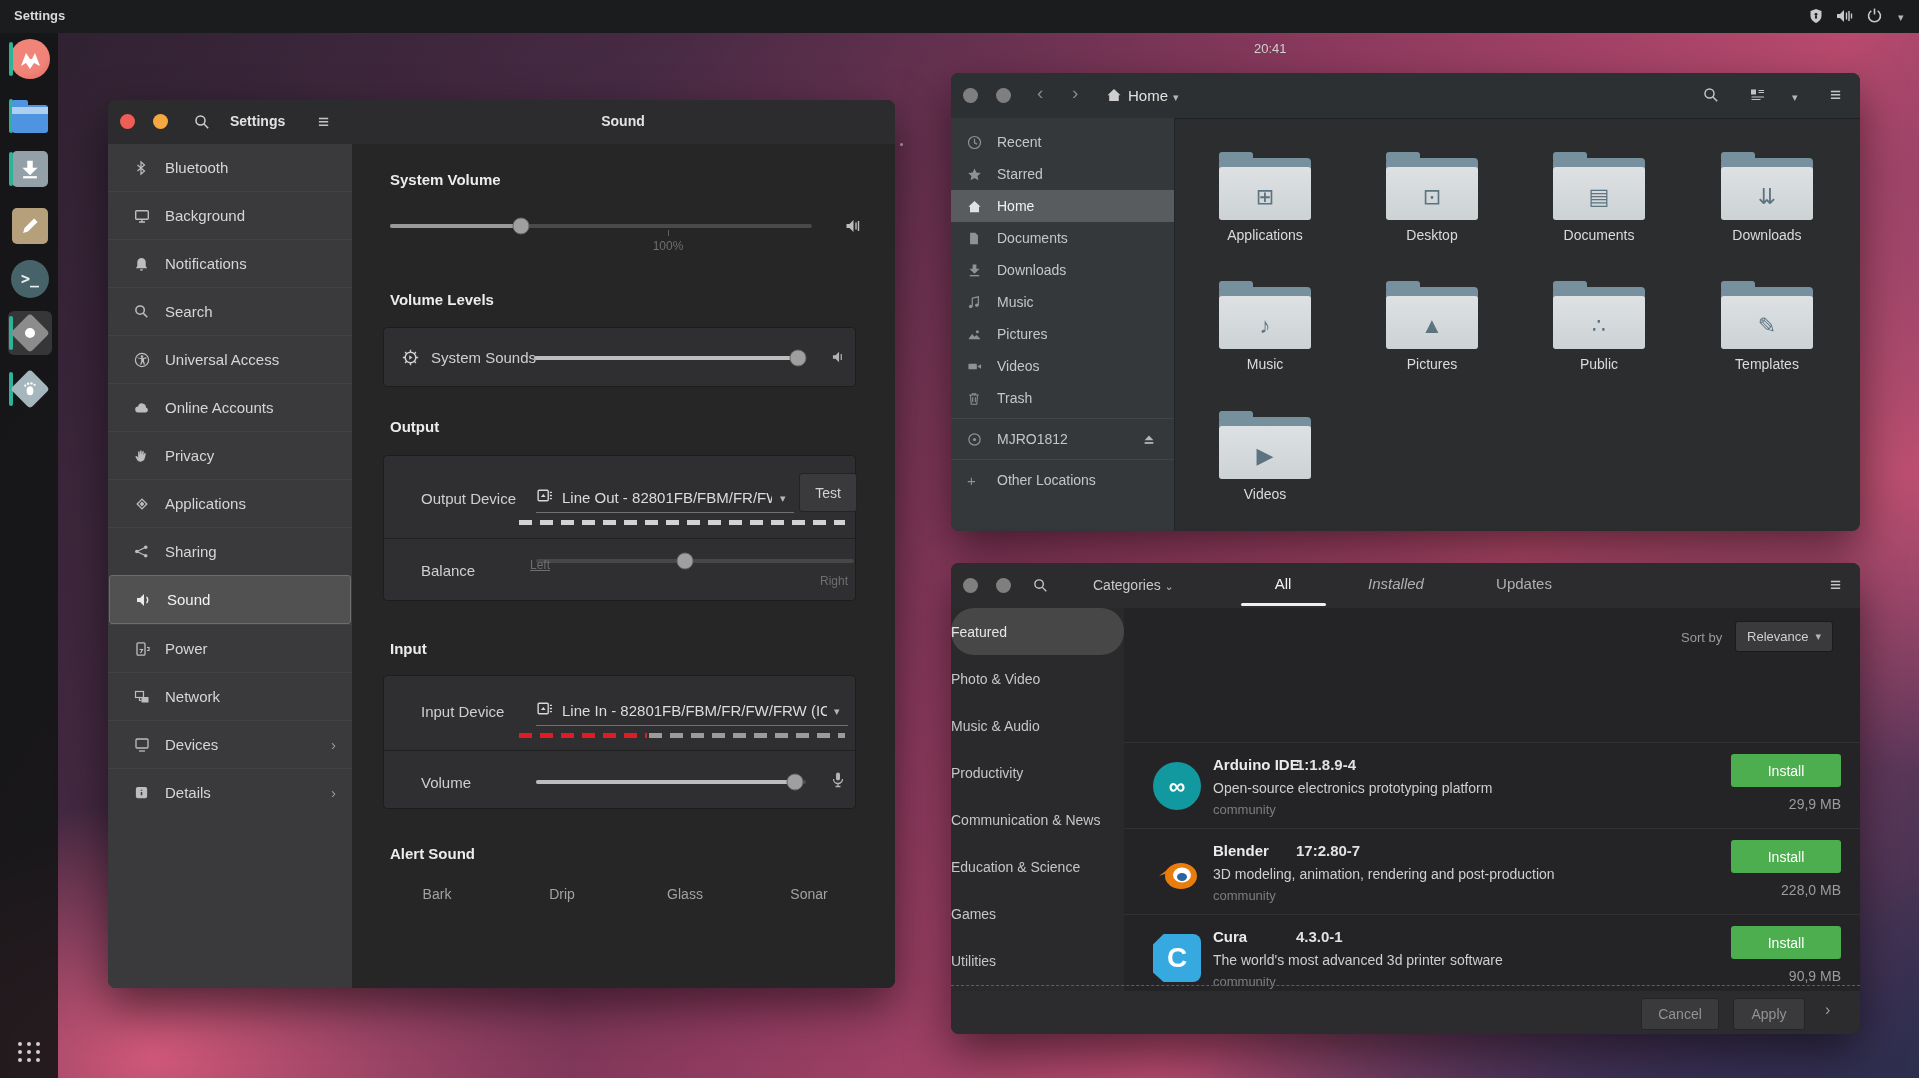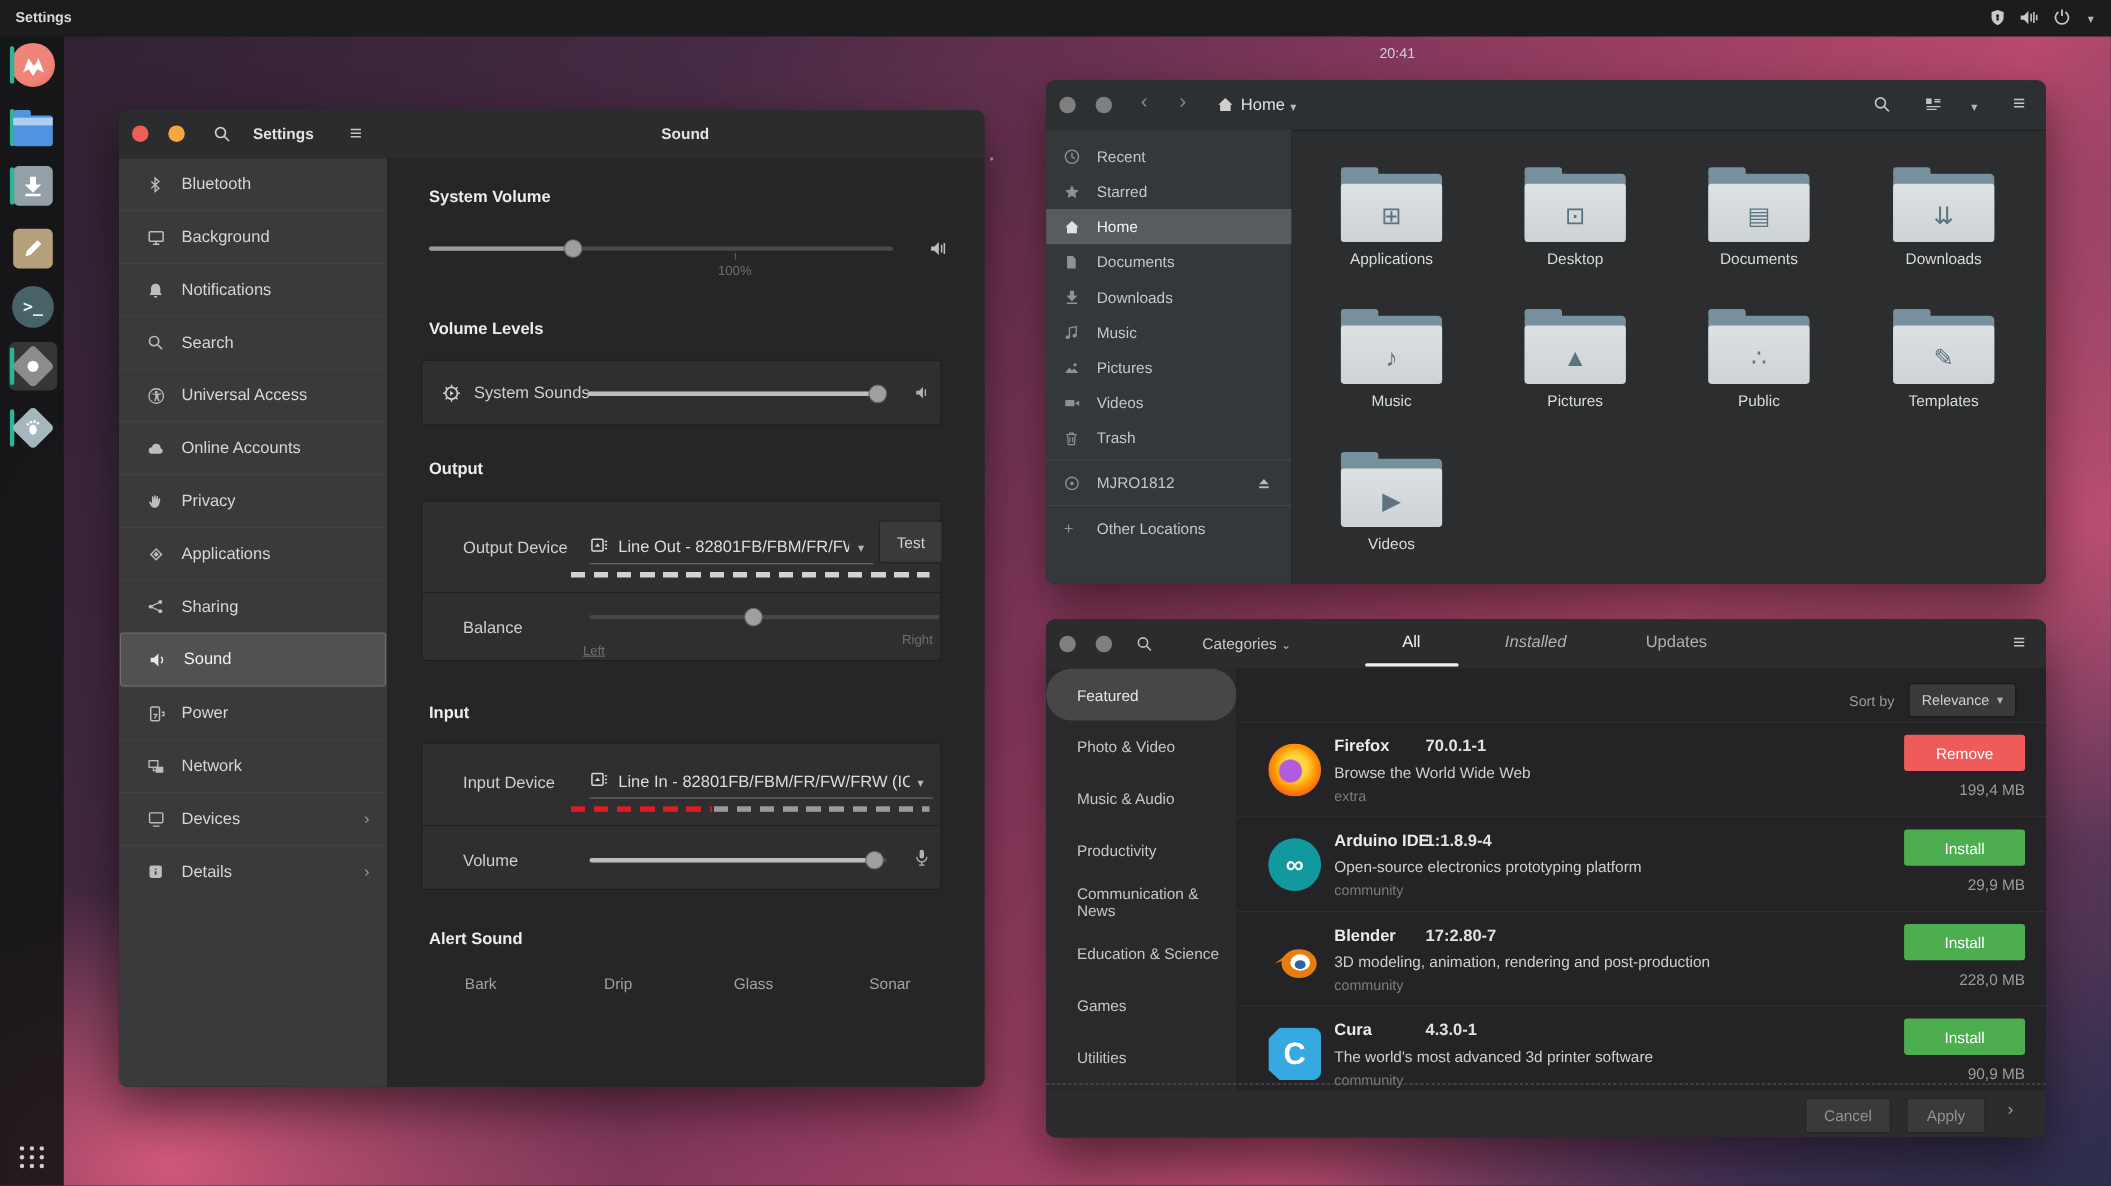--- a/index.html
+++ b/index.html
@@ -86,21 +86,21 @@
   .fold .front{position:absolute;left:0;right:0;top:9px;bottom:0;background:linear-gradient(#dde1e3,#cdd2d5);border-radius:3px;}
   .fold .emblem{position:absolute;left:0;right:0;top:16px;bottom:0;display:flex;align-items:center;justify-content:center;color:#5d7380;font-size:22px;}
   .foldname{margin-top:7px;color:#d9dcdd;font-size:14px;}
   
   #win-soft{left:951px;top:563px;width:909px;height:471px;background:#242426;}
   #pm-header{position:absolute;left:0;top:0;right:0;height:45px;background:#2c2c2e;border-bottom:1px solid #1c1c1c;}
   .pm-tab{position:absolute;top:12px;font-size:15px;color:#b0b0b0;transform:translateX(-50%);}
   .pm-tab.sel{color:#f2f2f2;}
   #pm-underline{position:absolute;top:40px;height:3px;background:#f0f0f0;border-radius:2px;}
   #pm-cats{position:absolute;left:0;top:45px;width:173px;bottom:43px;background:#2a2a2c;}
-  .pm-cat{height:47px;display:flex;align-items:center;padding-left:28px;color:#c6c6c6;font-size:14px;border-radius:23px;}
+  .pm-cat{height:47px;display:flex;align-items:center;padding-left:0;color:#c6c6c6;font-size:14px;border-radius:23px;}
   .pm-cat.sel{background:#474747;color:#e6e6e6;}
   #pm-list{position:absolute;left:173px;top:45px;right:0;bottom:43px;background:#242426;overflow:hidden;}
   .app-row{position:absolute;left:0;right:0;height:86px;border-top:1px solid #313133;}
   .app-ico{position:absolute;left:29px;top:19px;width:48px;height:48px;}
   .app-name{position:absolute;left:89px;top:13px;font-size:15px;font-weight:bold;color:#ebebeb;}
   .app-ver{position:absolute;left:172px;top:13px;font-size:15px;font-weight:bold;color:#e2e2e2;}
   .app-desc{position:absolute;left:89px;top:37px;font-size:14px;color:#cfcfcf;}
   .app-repo{position:absolute;left:89px;top:59px;font-size:13px;color:#7d7d7d;}
   .app-btn{position:absolute;right:19px;top:11px;width:110px;height:33px;border-radius:3px;color:#fff;font-size:14px;display:flex;align-items:center;justify-content:center;}
   .app-size{position:absolute;right:19px;top:53px;font-size:14px;color:#9c9c9c;}
@@ -396,21 +396,21 @@
       <span class="devval abs" style="left:178px;top:33px;max-width:210px;overflow:hidden;">Line Out - 82801FB/FBM/FR/FW/F...</span>
       <span class="caret abs" style="left:396px;top:36px;">▾</span>
       <div class="devline" style="left:152px;top:56px;width:258px;"></div>
       <div class="dashes" style="left:135px;top:64px;right:10px;"></div>
       <div id="test-btn" class="abs" style="left:415px;top:17px;">Test</div>
       <div class="cardsep" style="top:82px;"></div>
       <span class="rowlabel abs" style="left:37px;top:106px;">Balance</span>
       <div class="slider" style="left:152px;top:103px;width:318px;background:#474747;">
         <span class="knob" style="left:47%;"></span>
       </div>
-      <span class="dimsm abs" style="left:146px;top:128px;text-decoration:underline;">Left</span>
+      <span class="dimsm abs" style="left:146px;top:102px;text-decoration:underline;">Left</span>
       <span class="dimsm abs" style="left:436px;top:118px;">Right</span>
     </div>
 
     <span class="h1 abs" style="left:38px;top:496px;text-align:center;">Input</span>
     <div class="card" style="left:31px;top:531px;width:473px;height:134px;">
       <span class="rowlabel abs" style="left:37px;top:27px;">Input Device</span>
       <span class="abs" style="left:152px;top:24px;color:#d8d8d8;">
         <svg width="17" height="17" viewBox="0 0 16 16">
             <rect x="2" y="3" width="9.5" height="10" rx="1" fill="none" stroke="currentColor" stroke-width="1.3"></rect>
             <path d="M4.5 9.5l2.5-3 2 3z" fill="currentColor"></path>
@@ -681,29 +681,20 @@
     <div class="pm-cat">Utilities</div>
   </div>
 
   <div id="pm-list">
     <span class="abs" style="left:557px;top:22px;font-size:13px;color:#9a9a9a;">Sort by</span>
     <div class="sortbtn" style="left:611px;top:13px;width:96px;height:29px;">
       <span>Relevance</span>
         <span class="caret">▾</span>
     </div>
 
-    <div class="app-row" style="top:48px;">
-      <span class="app-ico" style="border-radius:50%;background:radial-gradient(circle at 42% 52%,#b05be0 0 26%,rgba(176,91,224,0) 30%),radial-gradient(circle at 50% 45%,#ffd43d 0 30%,#ff9500 55%,#f0552b 78%,#d6356b 100%);"></span>
-      <span class="app-name">Firefox</span>
-      <span class="app-ver">70.0.1-1</span>
-      <span class="app-desc">Browse the World Wide Web</span>
-      <span class="app-repo">extra</span>
-      <span class="app-btn" style="background:#ef5a5a;">Remove</span>
-      <span class="app-size">199,4 MB</span>
-    </div>
 
     <div class="app-row" style="top:134px;">
       <span class="app-ico" style="border-radius:50%;background:#12999f;color:#fff;display:flex;align-items:center;justify-content:center;font-size:23px;font-weight:bold;">∞</span>
       <span class="app-name">Arduino IDE</span>
       <span class="app-ver">1:1.8.9-4</span>
       <span class="app-desc">Open-source electronics prototyping platform</span>
       <span class="app-repo">community</span>
       <span class="app-btn" style="background:#4cae4f;">Install</span>
       <span class="app-size">29,9 MB</span>
     </div>

